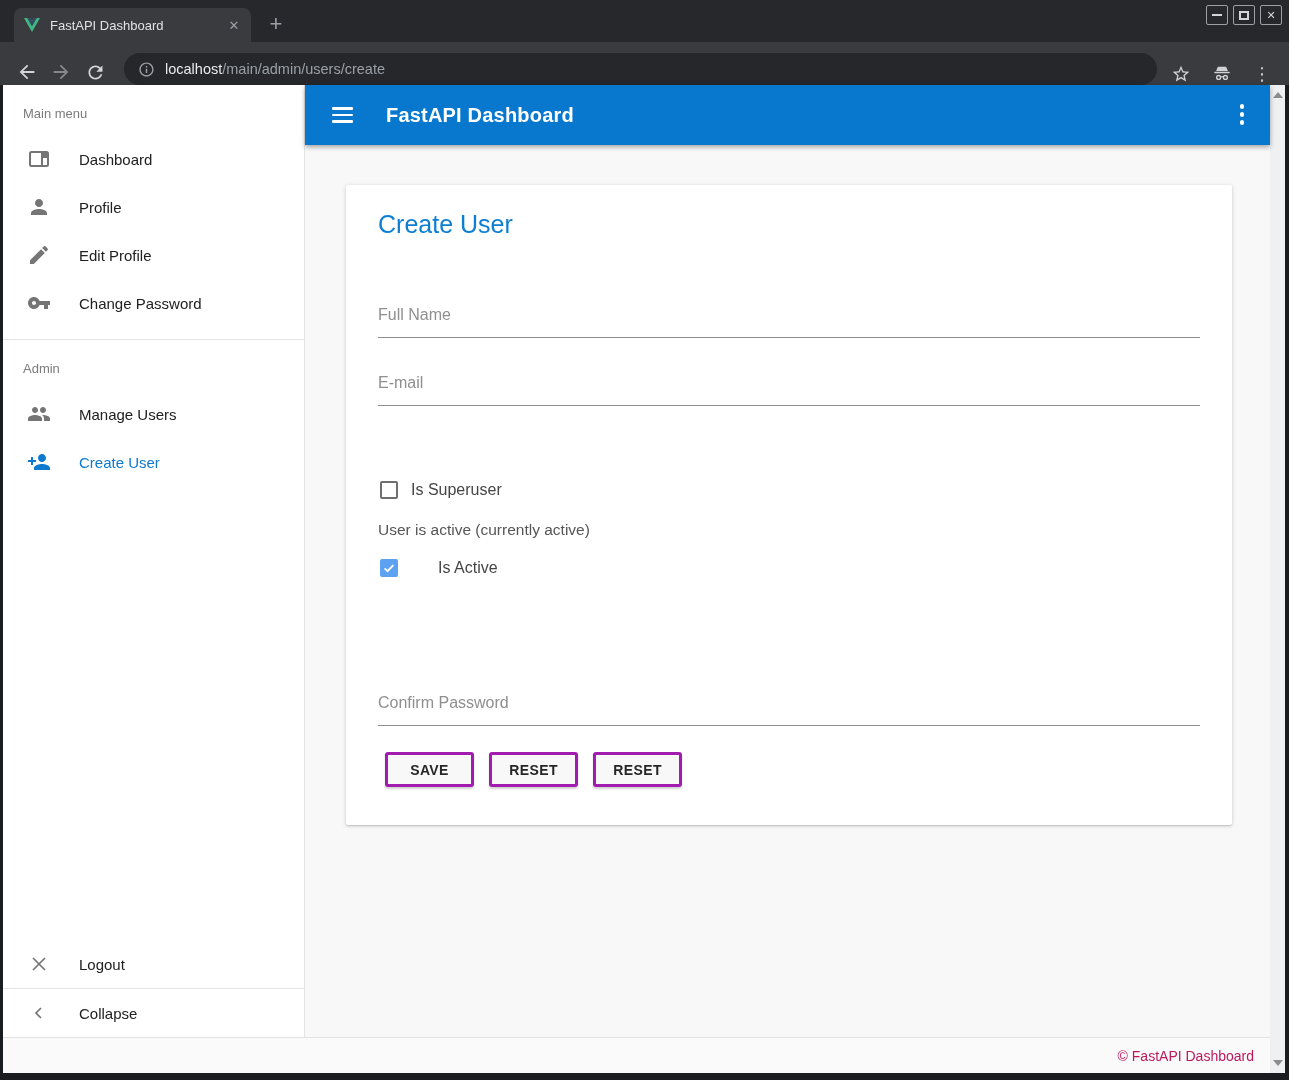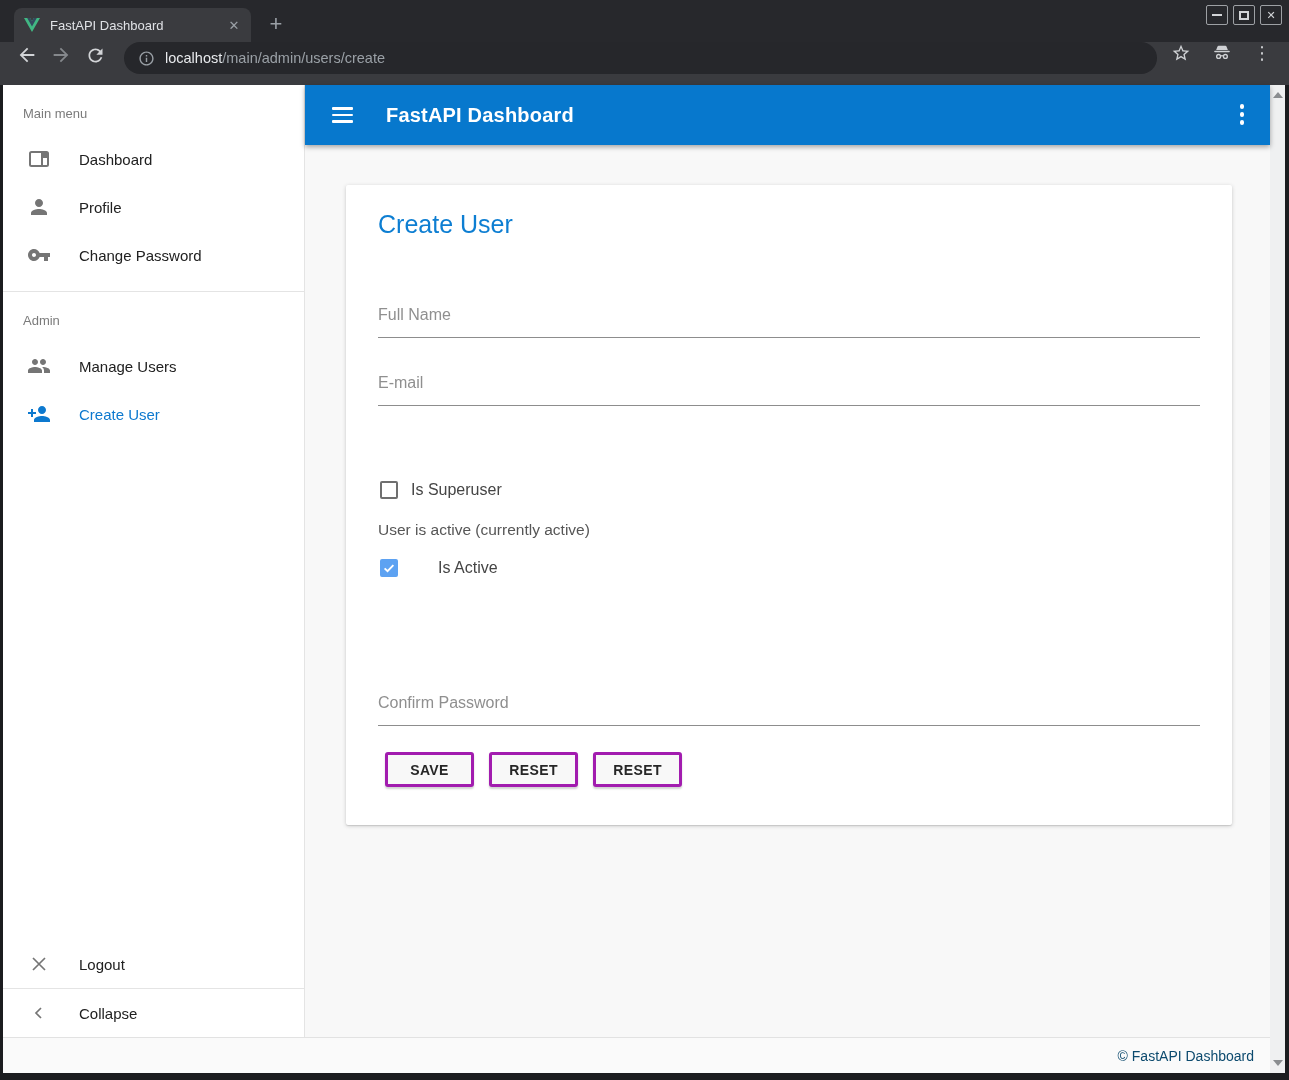--- a/index.html
+++ b/index.html
@@ -13,21 +13,21 @@
   .tab-title { flex:1; font-size:13px; color:#dfe1e5; margin-left:10px; white-space:nowrap; overflow:hidden; }
   .tab-close { color:#9aa0a6; font-size:13px; width:18px; height:18px; display:flex; align-items:center; justify-content:center; border-radius:50%; cursor:pointer; }
   .newtab { position:absolute; left:262px; top:10px; width:28px; height:28px; color:#9aa0a6; font-size:22px;
             display:flex; align-items:center; justify-content:center; }
   .winbtns { position:absolute; right:7px; top:5px; display:flex; gap:5px; }
   .wb { width:22px; height:20px; border:1px solid #9da0a4; border-radius:2px; display:flex; align-items:center; justify-content:center; color:#d2d4d7; font-size:11px; }
   .wb .min-glyph { width:10px; height:2px; background:#d2d4d7; }
   .wb .max-glyph { width:10px; height:9px; border:2px solid #d2d4d7; }
 
   .toolbar { position:absolute; left:0; top:42px; width:1289px; height:43px; background:#3a3b3f;
-             display:flex; align-items:flex-start; padding:0 18px 0 14px; }
+             display:flex; align-items:flex-end; padding:0 18px 0 14px; }
   .nav-ico { width:26px; height:26px; display:flex; align-items:center; justify-content:center; margin-right:8px; }
   .urlpill { flex:1; height:32px; border-radius:16px; background:#26272b; display:flex; align-items:center;
              padding:0 14px; margin:0 14px 0 8px; }
   .url-text { font-size:14.5px; margin-left:10px; white-space:nowrap; }
   .url-text .host { color:#e8eaed; }
   .url-text .path { color:#9aa0a6; }
   .tb-right { display:flex; align-items:center; gap:20px; }
   .kebab-dark { color:#cfd1d4; font-size:18px; letter-spacing:0; line-height:1; }
 
   
@@ -74,21 +74,21 @@
   .cbox.checked { border-color:#5da2f2; background:#5da2f2; display:flex; align-items:center; justify-content:center; }
   .cb-label { font-size:16px; color:#454545; margin-left:13px; }
   .btnrow { position:absolute; left:39px; top:567px; display:flex; gap:15px; }
   .btn { min-width:89px; height:35px; background:#f8f8f8; border:3px solid #a21caf; border-radius:3px;
          font-size:14px; font-weight:bold; color:#262626; letter-spacing:.4px;
          box-shadow:0 2px 2px rgba(0,0,0,.18); cursor:pointer; font-family:"Liberation Sans", sans-serif; padding:0 14px; }
 
   
   .footer { position:absolute; left:0; top:952px; width:1267px; height:36px; background:#fafafa;
             border-top:1px solid #e2e2e2; display:flex; align-items:center; justify-content:flex-end;
-            padding-right:16px; font-size:14px; color:#0c4a6e; }
+            padding-right:16px; font-size:14px; color:#be185d; }
 
   
   .vscroll { position:absolute; left:1267px; top:0; width:15px; height:988px; background:#eff0f1; }
   .sb-arrow { position:absolute; left:50%; transform:translateX(-50%); width:0; height:0;
               border-left:5px solid transparent; border-right:5px solid transparent; }
   .sb-up { top:7px; border-bottom:6px solid #8a8d90; }
   .sb-down { bottom:7px; border-top:6px solid #8a8d90; }
 
   svg { display:block; }
 </style>
@@ -182,20 +182,28 @@
           <span class="ni-icon">
             <svg width="24" height="24" viewBox="0 0 24 24">
                 <path fill="currentColor" d="M12 12c2.21 0 4-1.79 4-4s-1.79-4-4-4-4 1.79-4 4 1.79 4 4 4zm0 2c-2.67 0-8 1.34-8 4v2h16v-2c0-2.66-5.33-4-8-4z"></path>
               </svg>
           </span>
           <span class="ni-label">Profile</span>
         </div>
         <div class="nav-item">
           <span class="ni-icon">
             <svg width="24" height="24" viewBox="0 0 24 24">
+                <path fill="currentColor" d="M3 17.25V21h3.75L17.81 9.94l-3.75-3.75L3 17.25zM20.71 7.04c.39-.39.39-1.02 0-1.41l-2.34-2.34c-.39-.39-1.02-.39-1.41 0l-1.83 1.83 3.75 3.75 1.83-1.83z"></path>
+              </svg>
+          </span>
+          <span class="ni-label">Edit Profile</span>
+        </div>
+        <div class="nav-item">
+          <span class="ni-icon">
+            <svg width="24" height="24" viewBox="0 0 24 24">
                 <path fill="currentColor" d="M12.65 10C11.83 7.67 9.61 6 7 6c-3.31 0-6 2.69-6 6s2.69 6 6 6c2.61 0 4.83-1.67 5.65-4H17v4h4v-4h2v-4H12.65zM7 14c-1.1 0-2-.9-2-2s.9-2 2-2 2 .9 2 2-.9 2-2 2z"></path>
               </svg>
           </span>
           <span class="ni-label">Change Password</span>
         </div>
       </div>
       <div class="side-divider"></div>
       <div class="side-label">Admin</div>
       <div class="group">
         <div class="nav-item">

